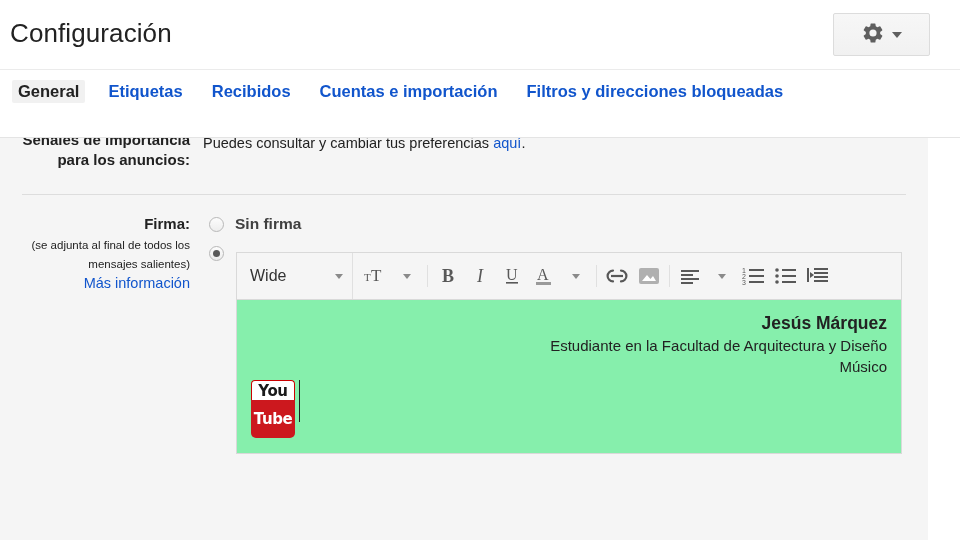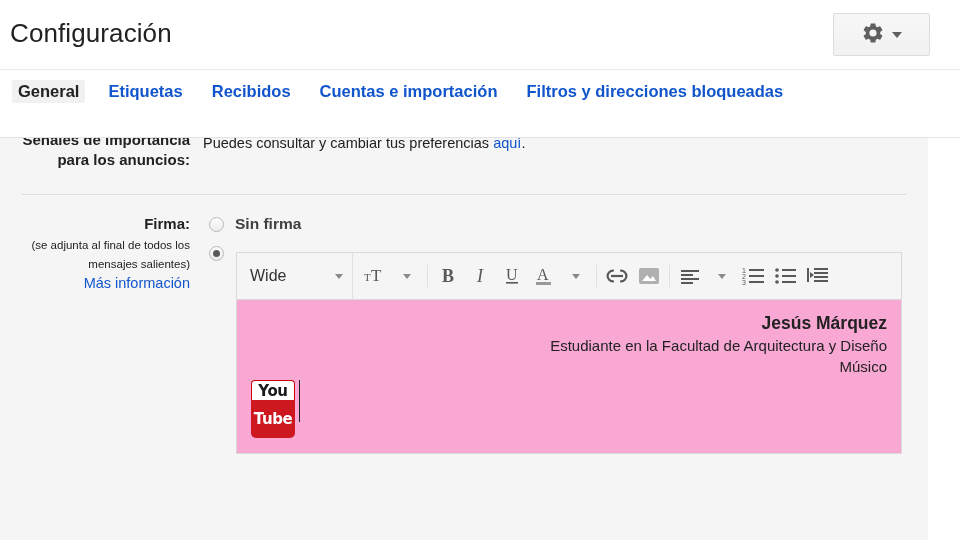--- a/index.html
+++ b/index.html
@@ -263,21 +263,21 @@
     margin: 0 2px;
     flex: none;
   }
   .tb-btn.bold   { font-size: 18px; font-weight: bold; font-family: "Liberation Serif", serif; }
   .tb-btn.italic { font-size: 18px; font-style: italic; font-family: "Liberation Serif", serif; }
   .tb-group { display: flex; align-items: center; }
 
   .editor-body {
     position: relative;
     padding: 12px 14px 0 14px;
-    background: #f9a8d4;
+    background: #86efac;
     height: 153px;
     box-sizing: border-box;
   }
   .sig-name {
     font-size: 17.5px;
     font-weight: bold;
     color: #222222;
     line-height: 22px;
     margin-bottom: 1px;
   }

